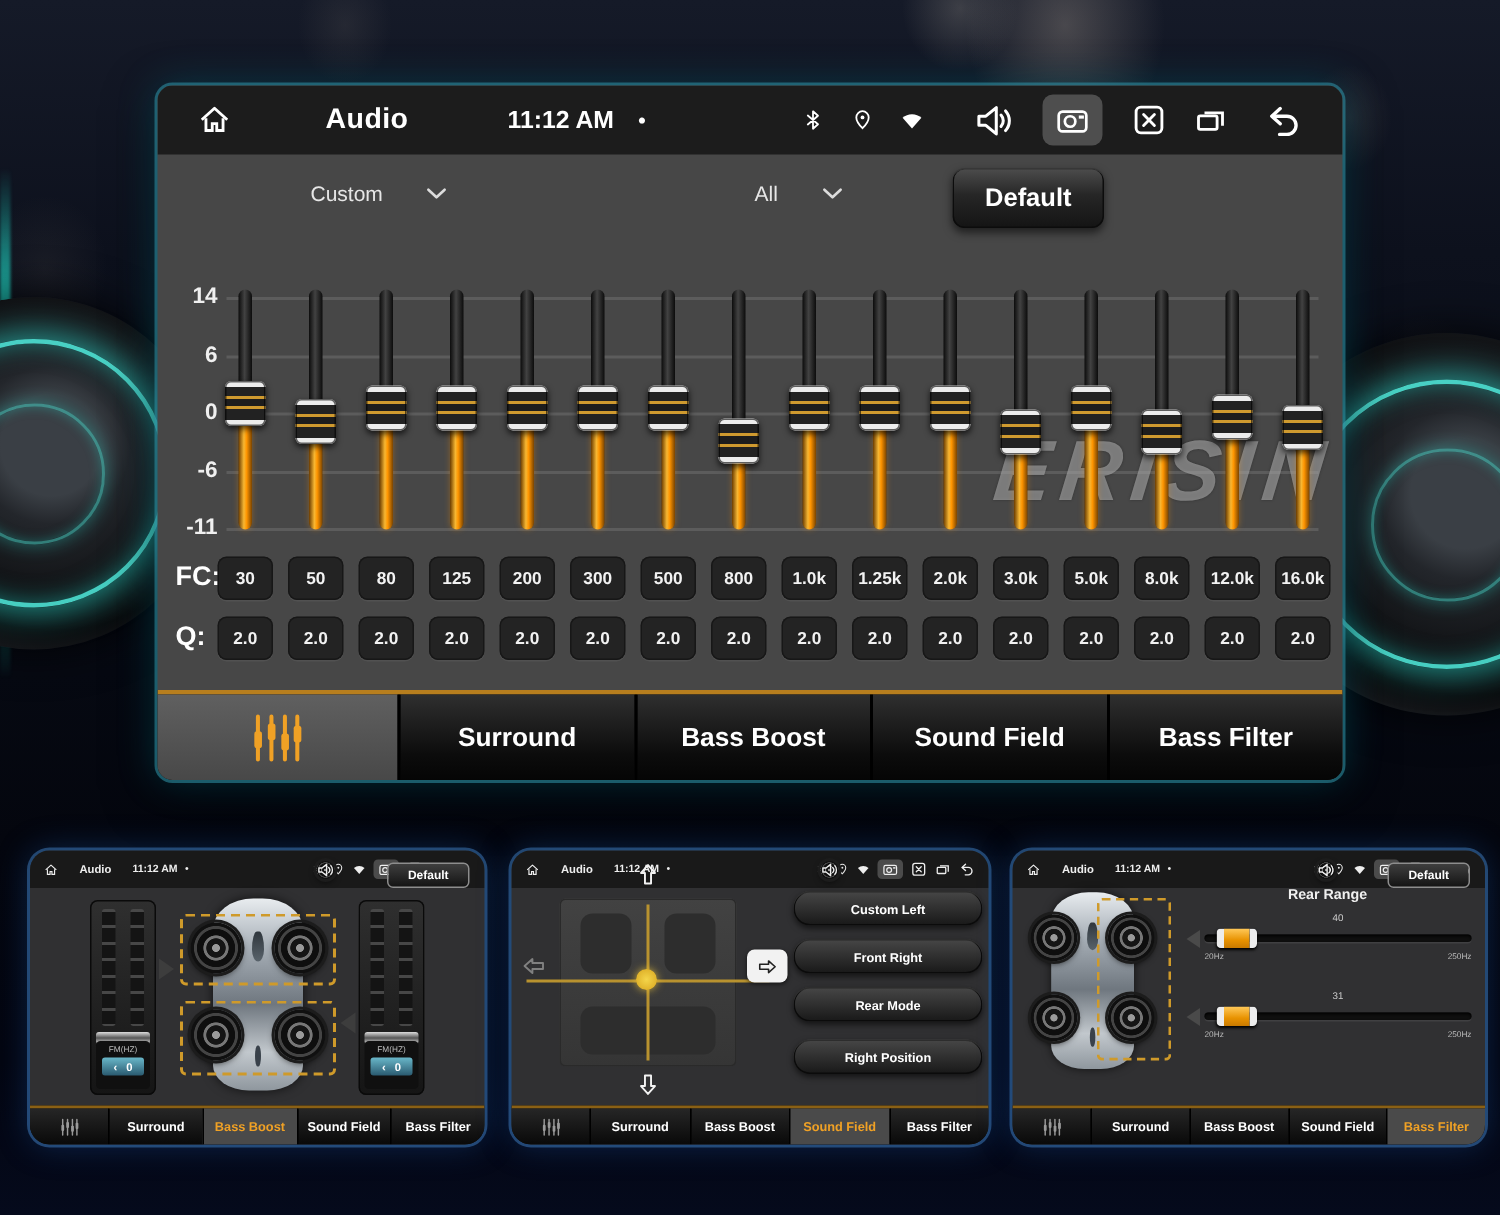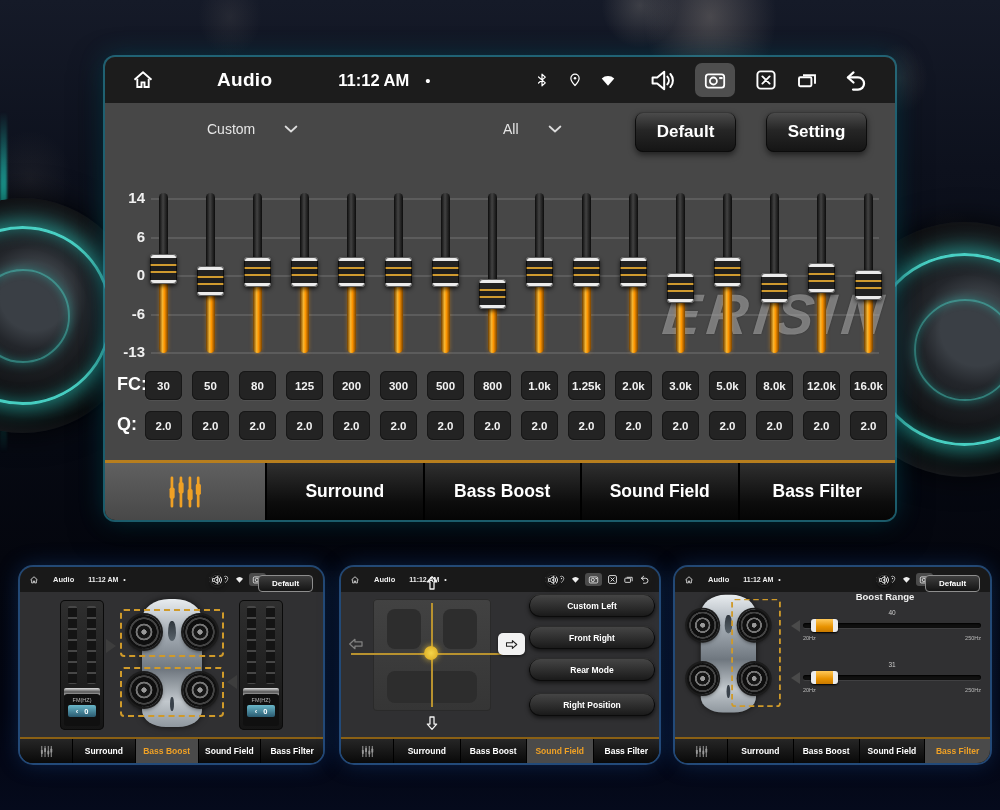--- a/index.html
+++ b/index.html
@@ -286,35 +286,34 @@
       </span>
       <span class="dd source">
         <span>All</span>
         <span class="ic chev">
             <svg viewBox="0 0 24 24">
               <path d="M5.5 9l6.5 6 6.5-6" fill="none" stroke="currentColor" stroke-width="2.1" stroke-linecap="round" stroke-linejoin="round"></path>
             </svg>
           </span>
       </span>
       <div class="btn default">Default</div>
-      <div class="btn setting">Setting</div>
     </div>
 
     <div class="eq-area" id="eq-area">
       <div class="watermark">ERISIN</div>
     <div class="gridline" style="top: 35px;"></div>
         <div class="scale-label" style="top: 26px;">14</div>
         <div class="gridline" style="top: 73.5px;"></div>
         <div class="scale-label" style="top: 64.5px;">6</div>
         <div class="gridline" style="top: 112px;"></div>
         <div class="scale-label" style="top: 103px;">0</div>
         <div class="gridline" style="top: 150.5px;"></div>
         <div class="scale-label" style="top: 141.5px;">-6</div>
         <div class="gridline" style="top: 189px;"></div>
-        <div class="scale-label" style="top: 180px;">-13</div>
+        <div class="scale-label" style="top: 180px;">-11</div>
         <div class="eq-col" style="left: 35px;">
           <div class="t-top" style="height:62.6px"></div>
           <div class="t-bot" style="top:88.6px"></div>
           <div class="handle" style="top:60.6px"></div>
         </div>
         <div class="eq-col" style="left: 82px;">
           <div class="t-top" style="height:75.4px"></div>
           <div class="t-bot" style="top:101.4px"></div>
           <div class="handle" style="top:73.4px"></div>
         </div>
@@ -741,21 +740,21 @@
         <div class="car-ws"></div>
         <div class="car-rw"></div>
       </div>
       <div class="spk fl"></div>
       <div class="spk fr"></div>
       <div class="spk rl"></div>
       <div class="spk rr"></div>
       <div class="dash3"></div>
     </div>
 
-    <div class="br-title">Boost Range</div>
+    <div class="br-title">Rear Range</div>
     <div class="bslider s1">
       <div class="bs-val">40</div>
       <div class="bs-trackwrap">
         <div class="bs-tri"></div>
         <div class="bs-track"></div>
         <div class="bs-handle"></div>
       </div>
       <div class="bs-labels">
         <span>20Hz</span>
         <span>250Hz</span>

